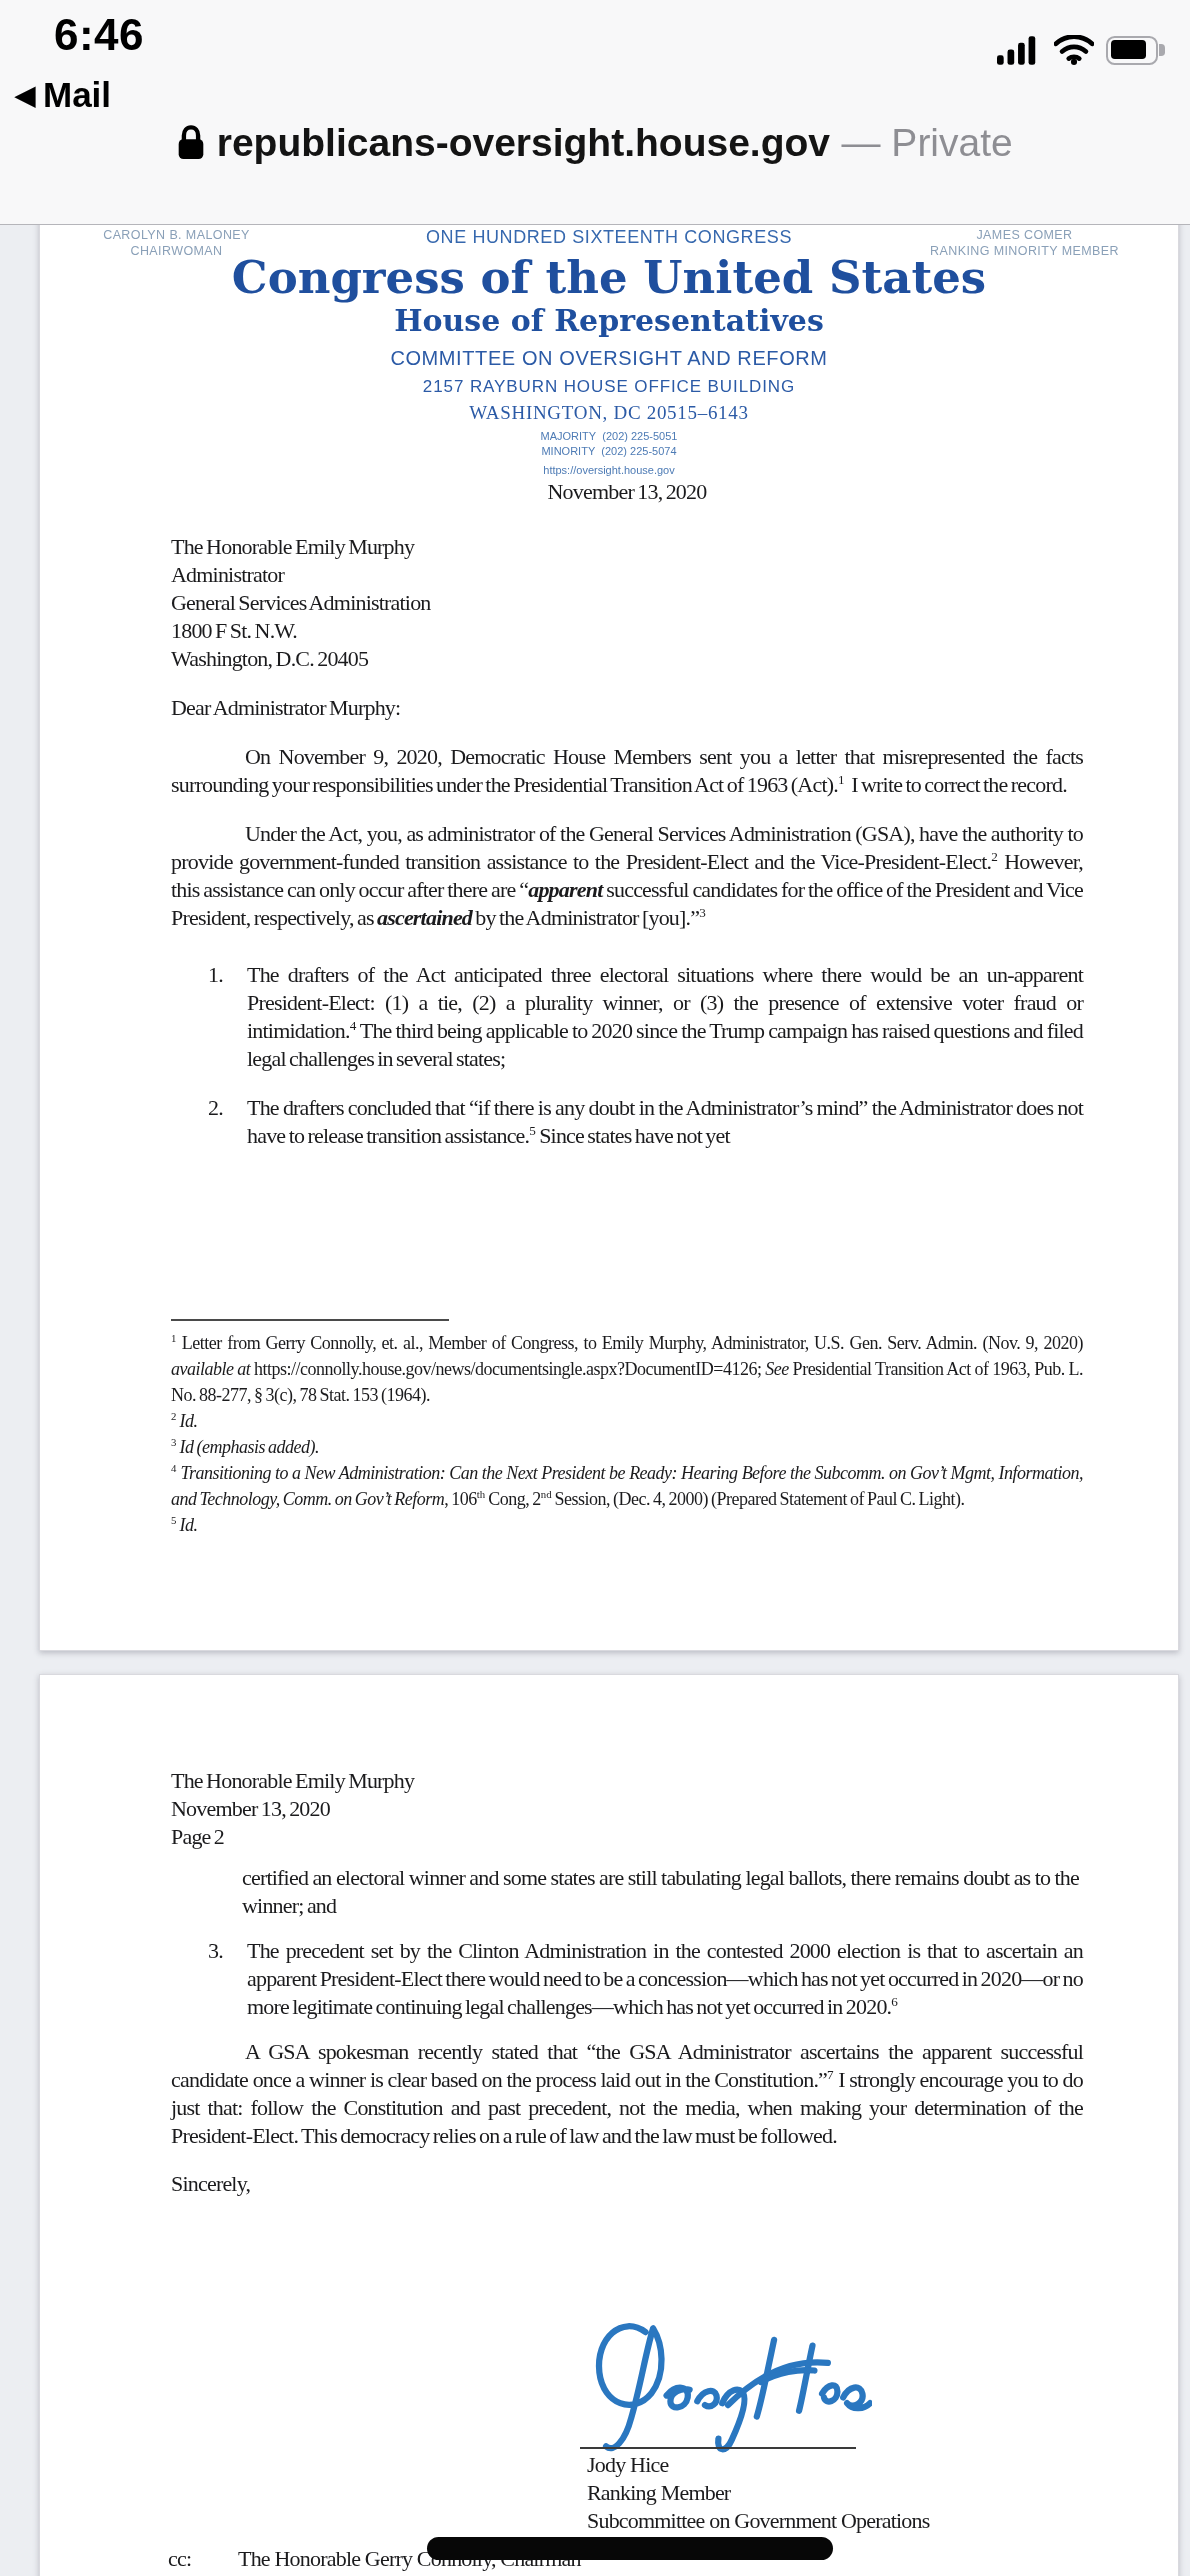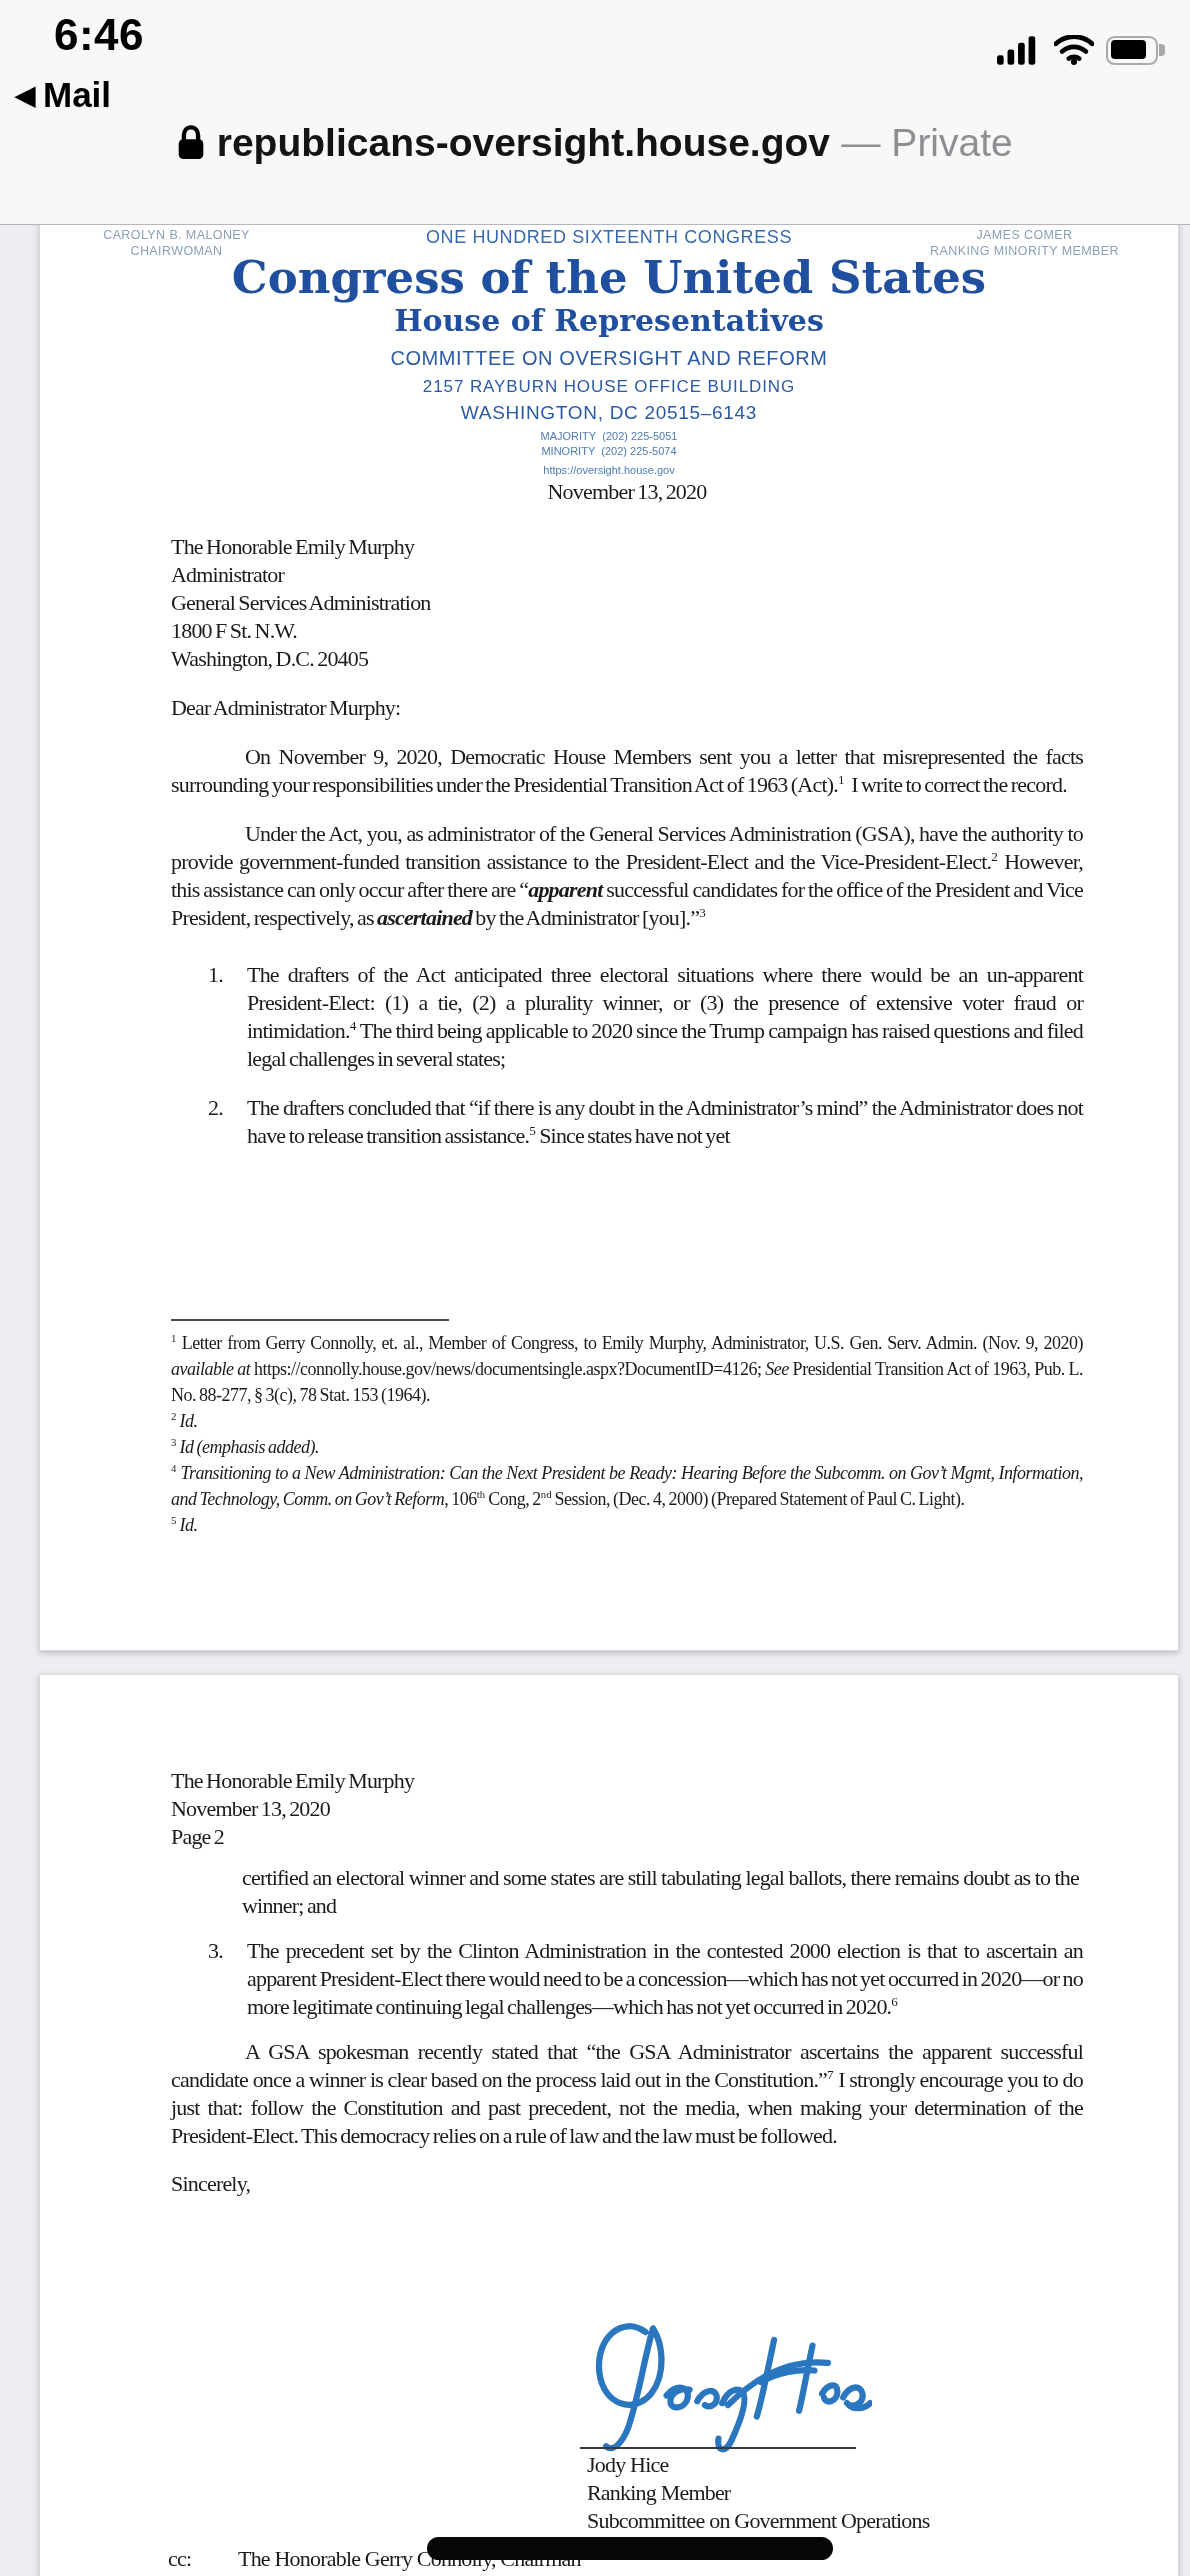--- a/index.html
+++ b/index.html
@@ -40,21 +40,21 @@
   .lh-center{position:absolute;left:0;top:29px;width:100%;text-align:center;color:#2b5aa6;}
   .lh-session{font-family:"Liberation Sans",sans-serif;font-size:18px;line-height:21px;letter-spacing:0.6px;color:#3668ae;}
   .lh-title1{font-family:"DejaVu Serif",serif;font-weight:700;font-size:45px;line-height:48px;
     margin-top:5.8px;color:#1f4f9e;}
   .lh-title2{font-family:"DejaVu Serif",serif;font-weight:700;font-size:30px;line-height:33px;
     margin-top:1.9px;color:#1f4f9e;}
   .lh-committee{font-family:"Liberation Sans",sans-serif;font-size:20px;line-height:21px;
     margin-top:11.5px;letter-spacing:0.6px;color:#2b5aa6;}
   .lh-addr1{font-family:"Liberation Sans",sans-serif;font-size:17px;line-height:19px;
     margin-top:7.7px;letter-spacing:0.9px;color:#2b5aa6;}
-  .lh-addr2{font-family:Liberation Sans, sans-serif;font-size:19px;line-height:22px;
+  .lh-addr2{font-family:Liberation Serif, serif;font-size:19px;line-height:22px;
     margin-top:5.8px;letter-spacing:0.7px;color:#2b5aa6;}
   .lh-phone{font-family:"Liberation Sans",sans-serif;font-size:11px;line-height:14.4px;
     margin-top:5.8px;color:#4d7bb5;}
   .lh-phone div{margin:0;}
   .lh-web{font-family:"Liberation Sans",sans-serif;font-size:11px;line-height:12.5px;
     margin-top:5.8px;color:#4d7bb5;}
   
   .col{position:absolute;left:131px;width:912px;}
   .col1{top:280px;}
   .col2{top:92px;}

